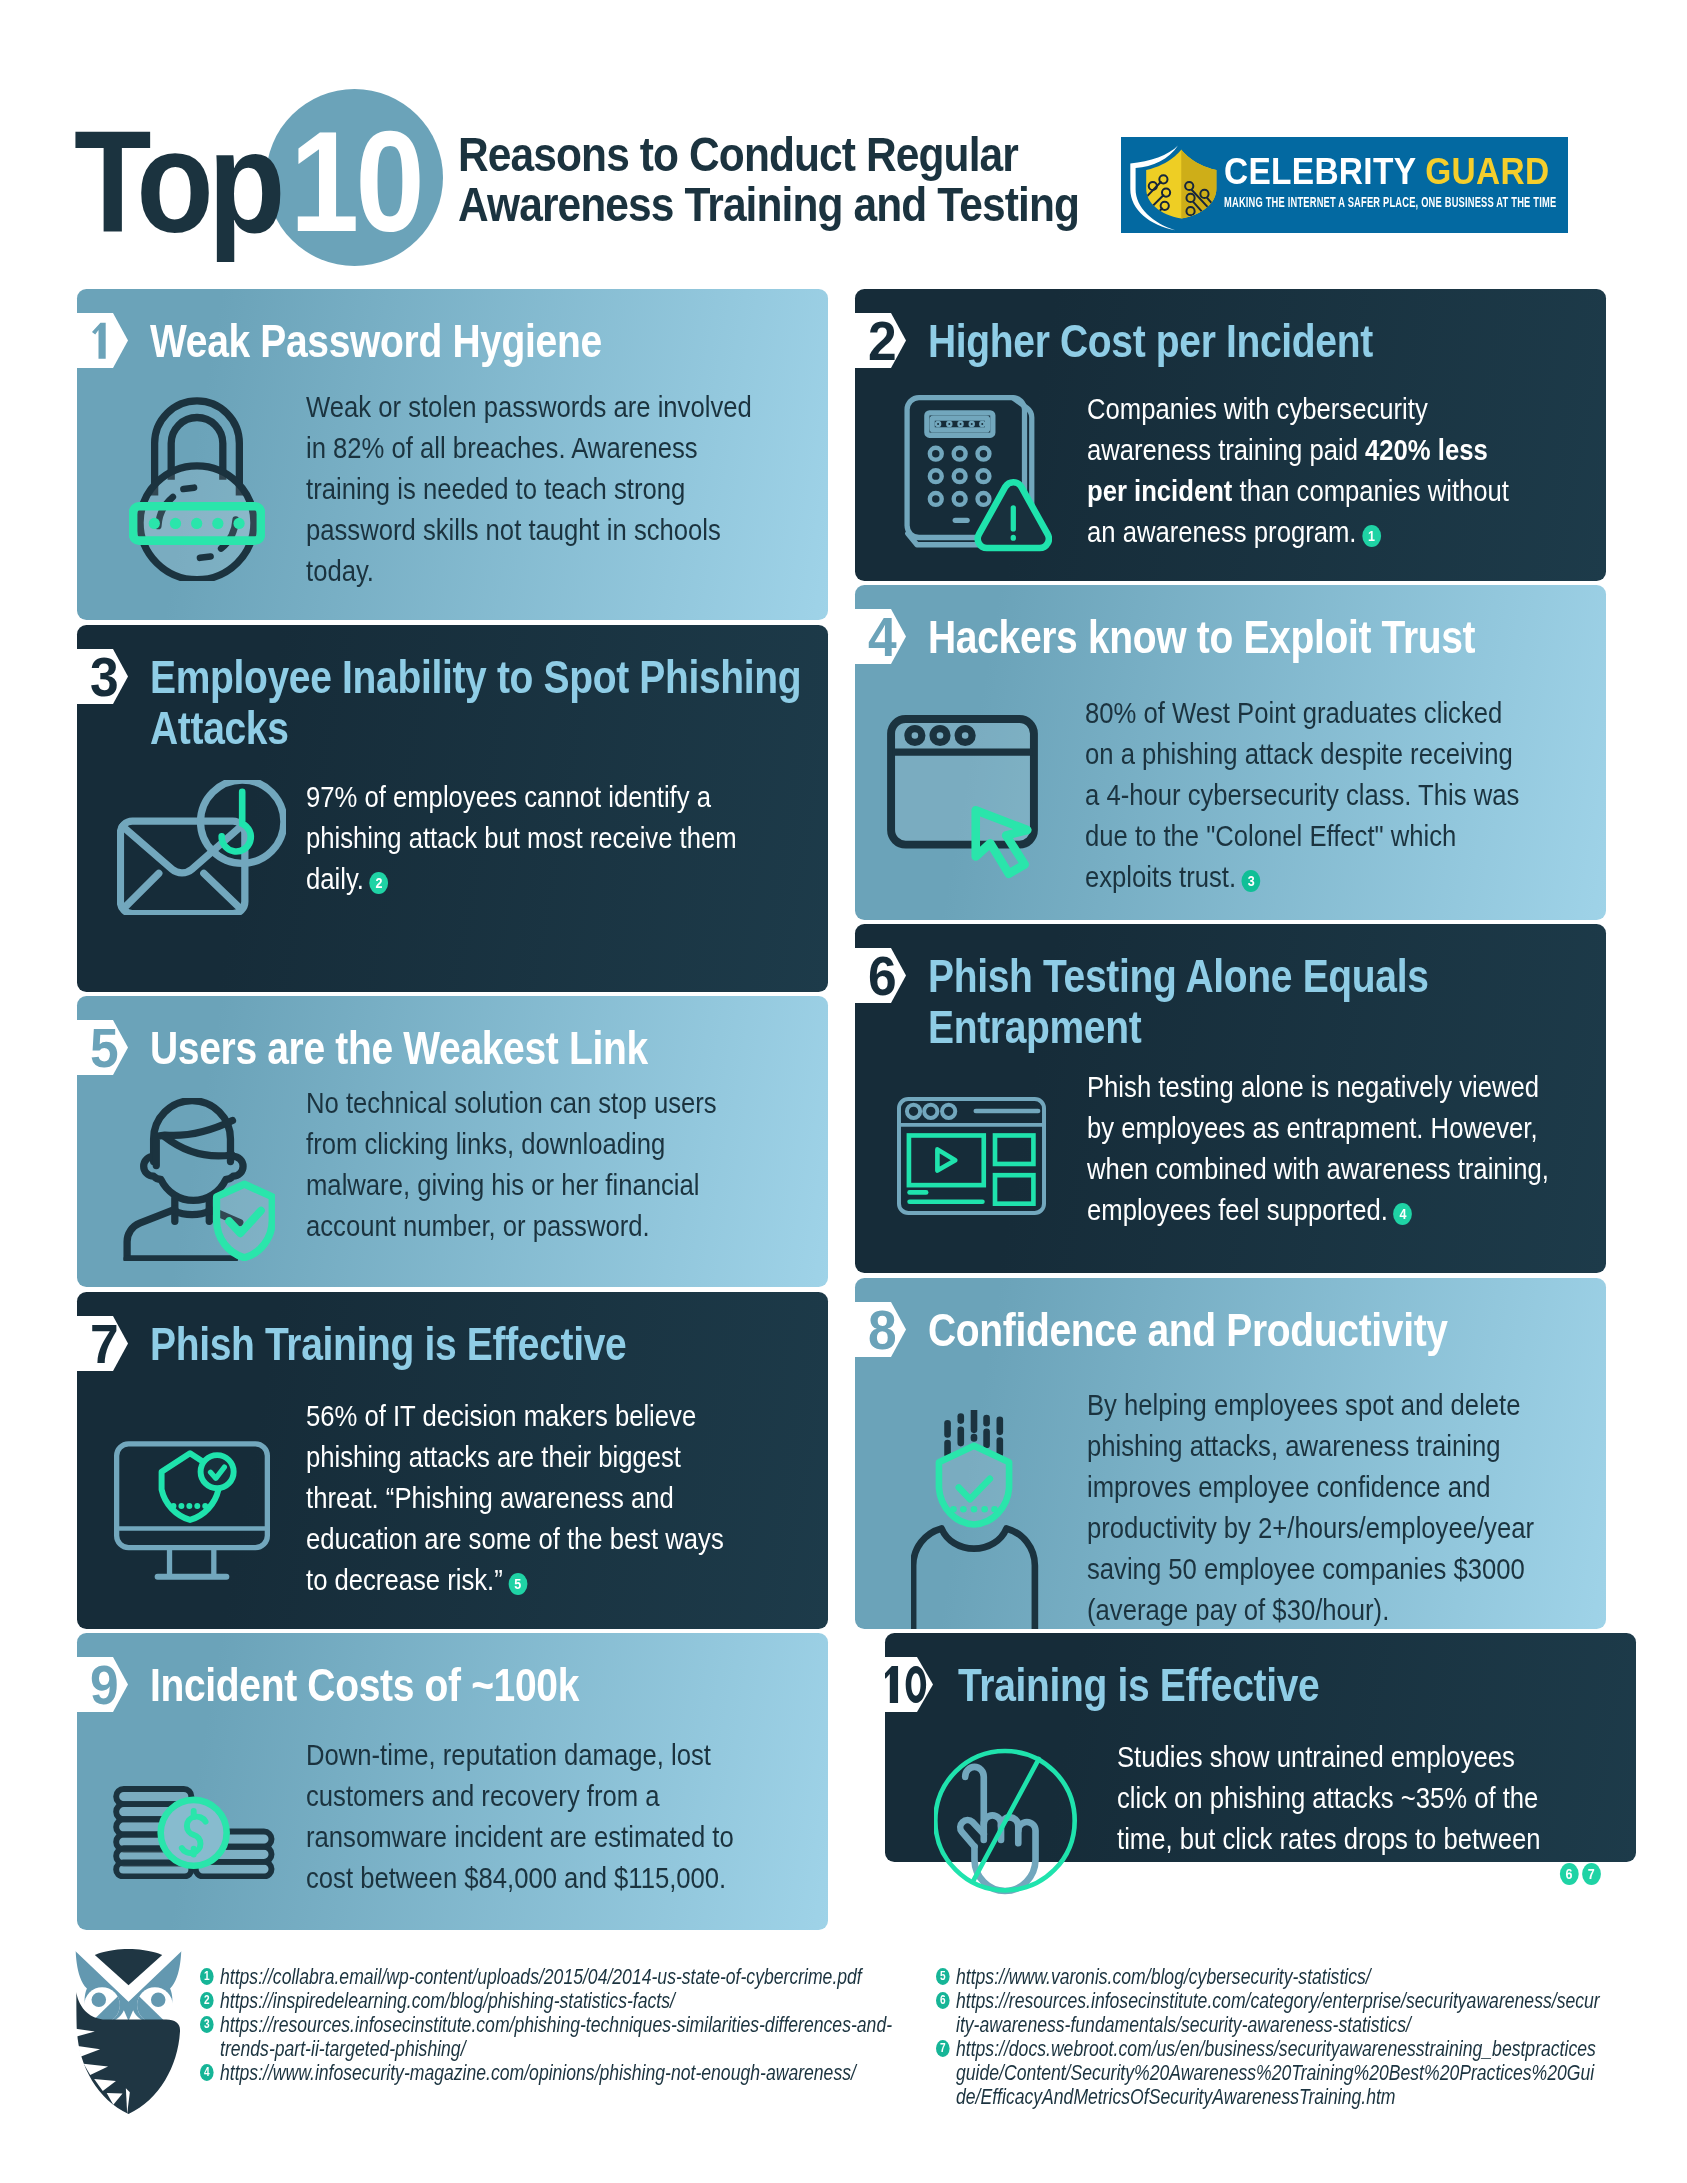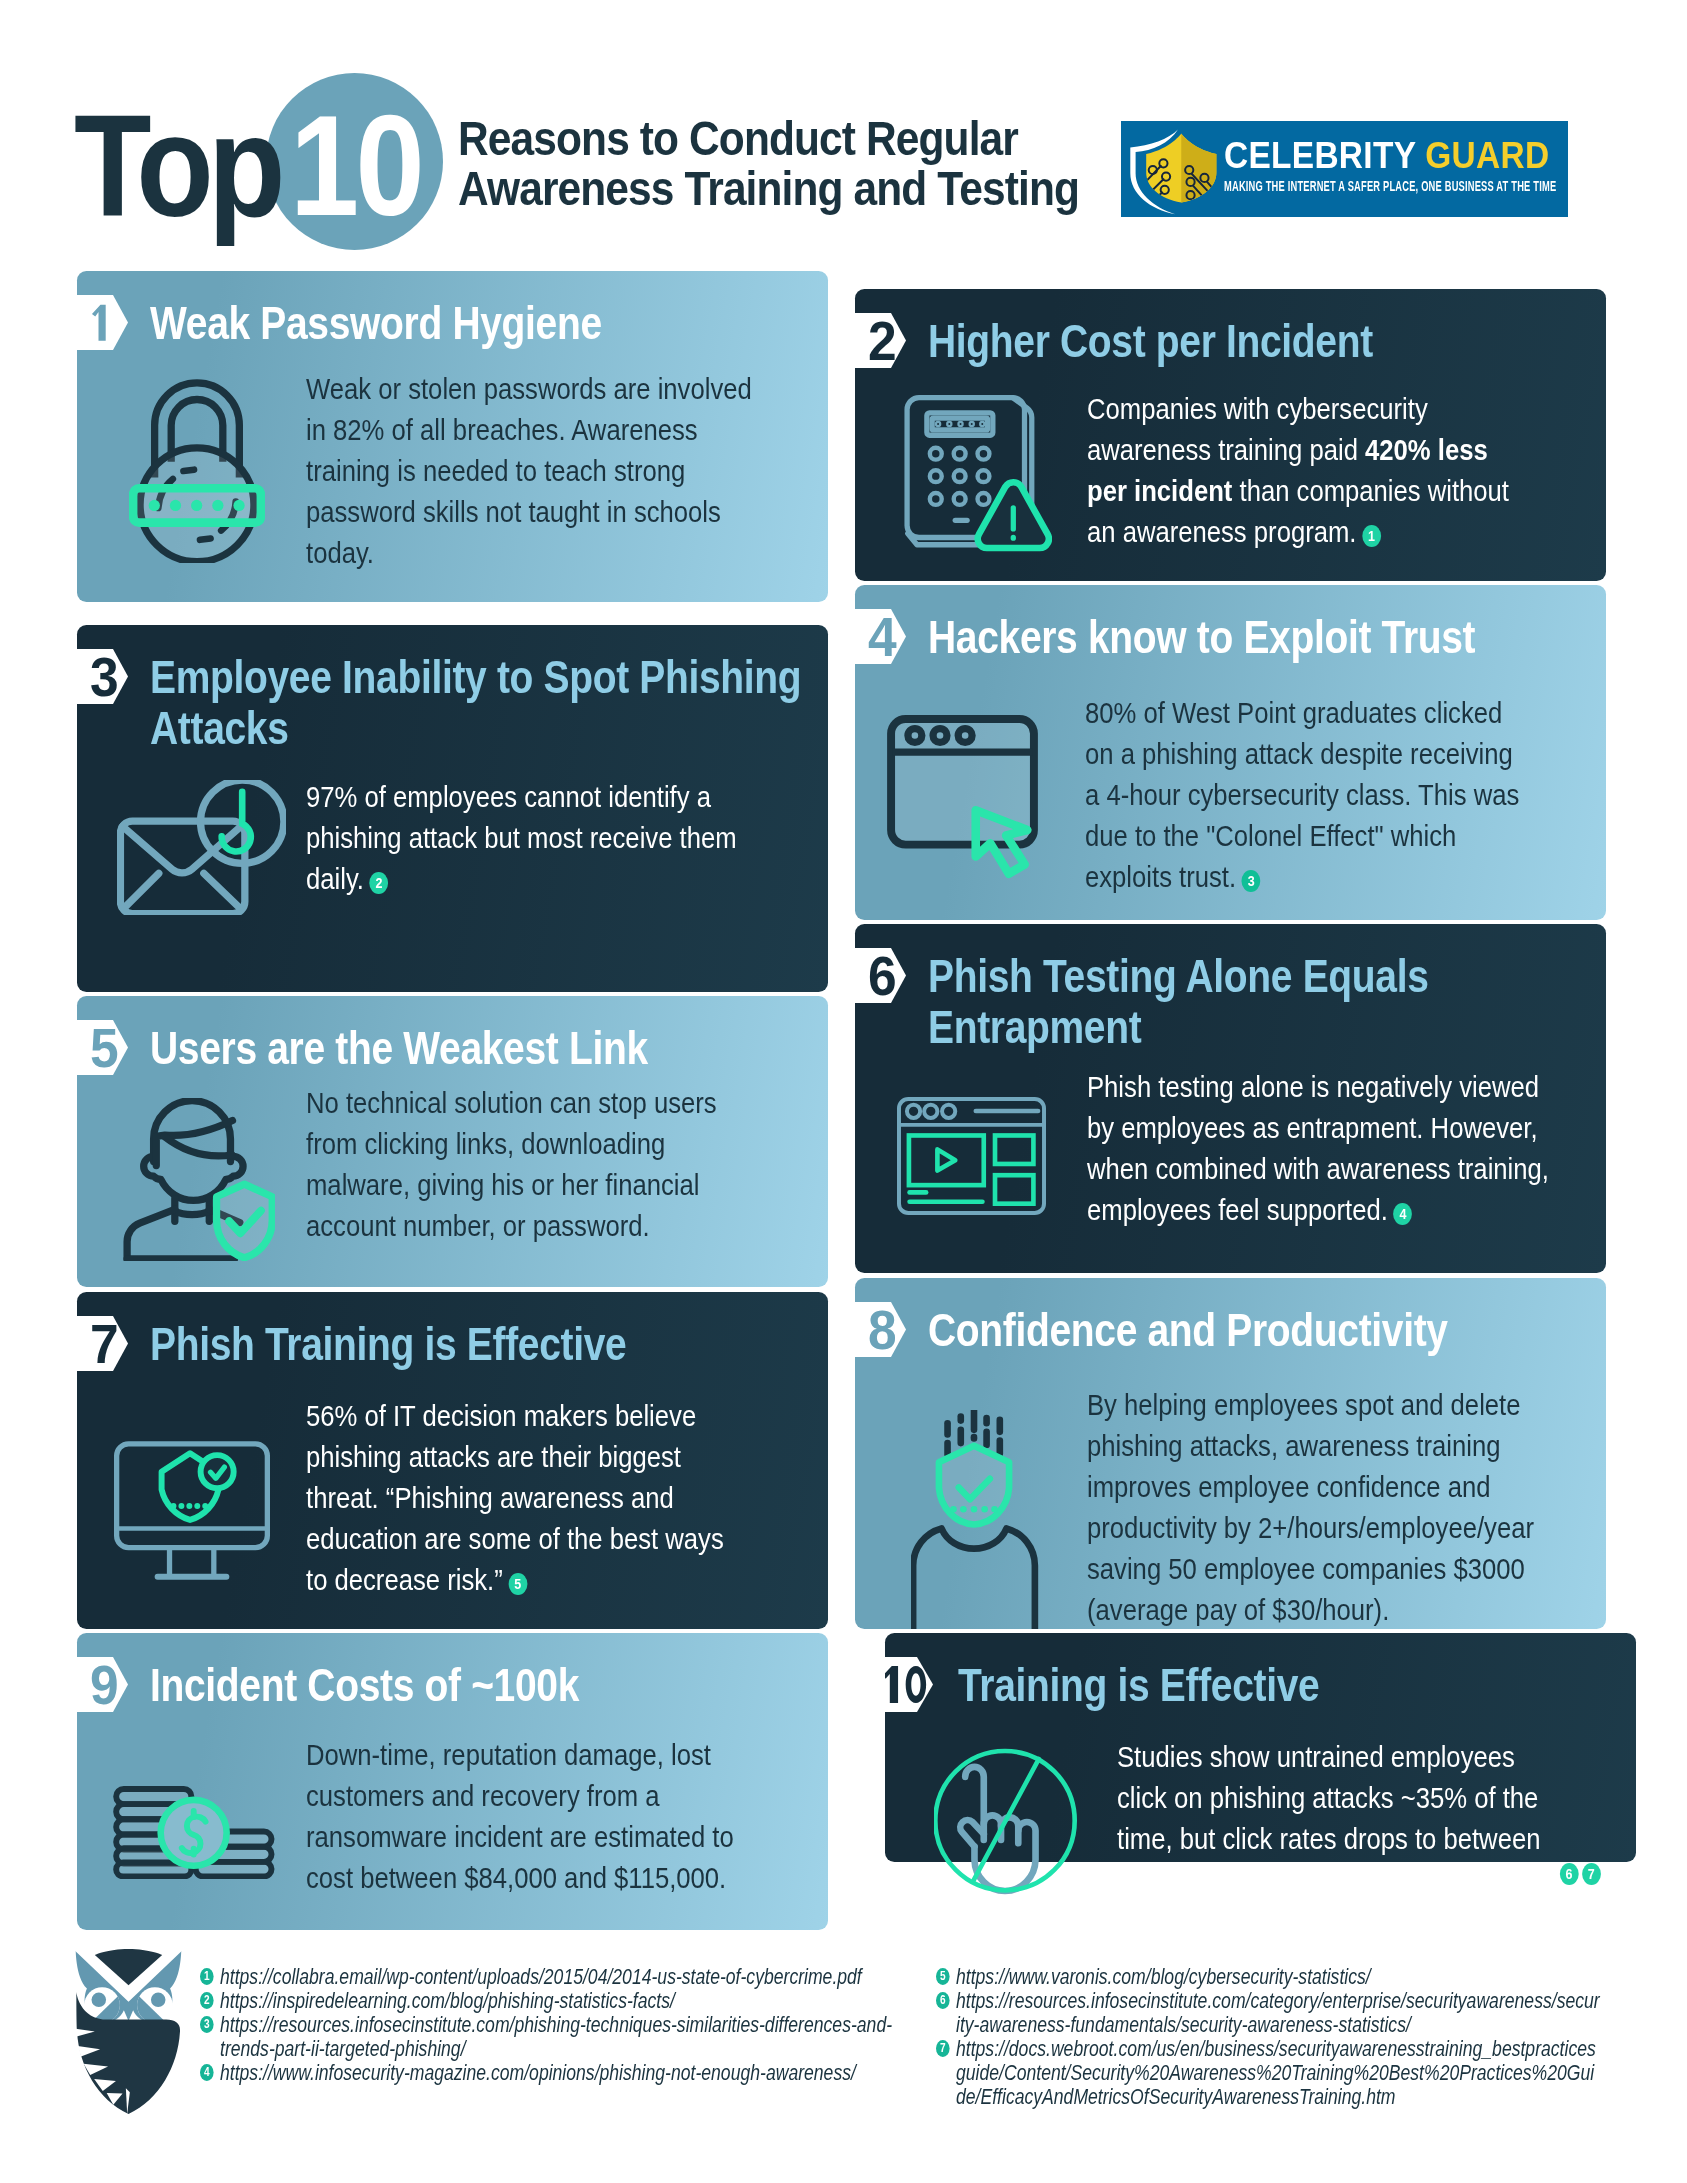--- a/index.html
+++ b/index.html
@@ -1,21 +1,21 @@
 <!DOCTYPE html>
 <html style="font-size:10.6px"><head>
 <meta charset="utf-8">
 <style>
   *{box-sizing:border-box;margin:0;padding:0}
   html,body{width:1687px;height:2183px;background:#fff}
   body{font-family:"Liberation Sans",sans-serif}
   .page{position:relative;width:1687px;height:2183px;overflow:hidden;background:#fff}
 
   
-  .header{position:absolute;left:0;top:0;width:1687px;height:341px}
+  .header{position:absolute;left:0;top:16px;width:1687px;height:341px}
   .top10{position:absolute;left:77px;top:73px;width:450px;height:185px}
   .circle10{position:absolute;left:189px;top:0px;width:177px;height:177px;border-radius:50%;background:#6ba3b9}
   .topword{position:absolute;left:-2.6px;top:20.5px;font-size:145px;font-weight:700;color:#1b333f;
            letter-spacing:-6.6px;line-height:145px;font-family:"Liberation Sans",sans-serif;
            transform:scaleX(0.875);transform-origin:0 0}
   .num10{position:absolute;left:213px;top:22px;font-size:142px;font-weight:700;color:#fff;
          letter-spacing:-4px;line-height:142px;font-family:"Liberation Sans",sans-serif;
          transform:scaleX(0.875);transform-origin:0 0}
   .headline{position:absolute;left:458px;top:114px;width:662px;font-size:48px;font-weight:700;
             color:#1b333f;line-height:50px;letter-spacing:-1px;white-space:nowrap;
@@ -110,21 +110,21 @@
           <circle cx="105" cy="92" r="6.2"></circle>
           <circle cx="126" cy="86" r="6.2"></circle>
           <circle cx="105" cy="112" r="6.2"></circle>
         </g>
       </svg>
       <div class="logo-text"><span class="w">CELEBRITY</span> <span class="y">GUARD</span></div>
       <div class="logo-tag">MAKING THE INTERNET A SAFER PLACE, ONE BUSINESS AT THE TIME</div>
     </div>
   </div>
 
-  <div class="card light" style="left:77px;top:271px;width:751px;height:331px">
+  <div class="card light" style="left:77px;top:289px;width:751px;height:331px">
     <div class="badge">
         <svg class="num1" width="17" height="37" viewBox="0 0 26 56">
           <path d="M3 15 L16 1 L24 1 L24 56 L13 56 L13 12 L8 19 Z" fill="currentColor"></path>
         </svg>
         <span class="srnum">1</span>
       </div>
     <div class="ctitle" style="width:754px">Weak Password Hygiene</div>
     <div class="icon" style="left:52px;top:106px"><svg width="136" height="186" viewBox="0 0 205 281">
  <g fill="none" stroke="#1b333f" stroke-width="11" stroke-linecap="butt">
   <path d="M38.5 152 L38.5 73 a64 64 0 0 1 128 0 L166.5 152"></path>

